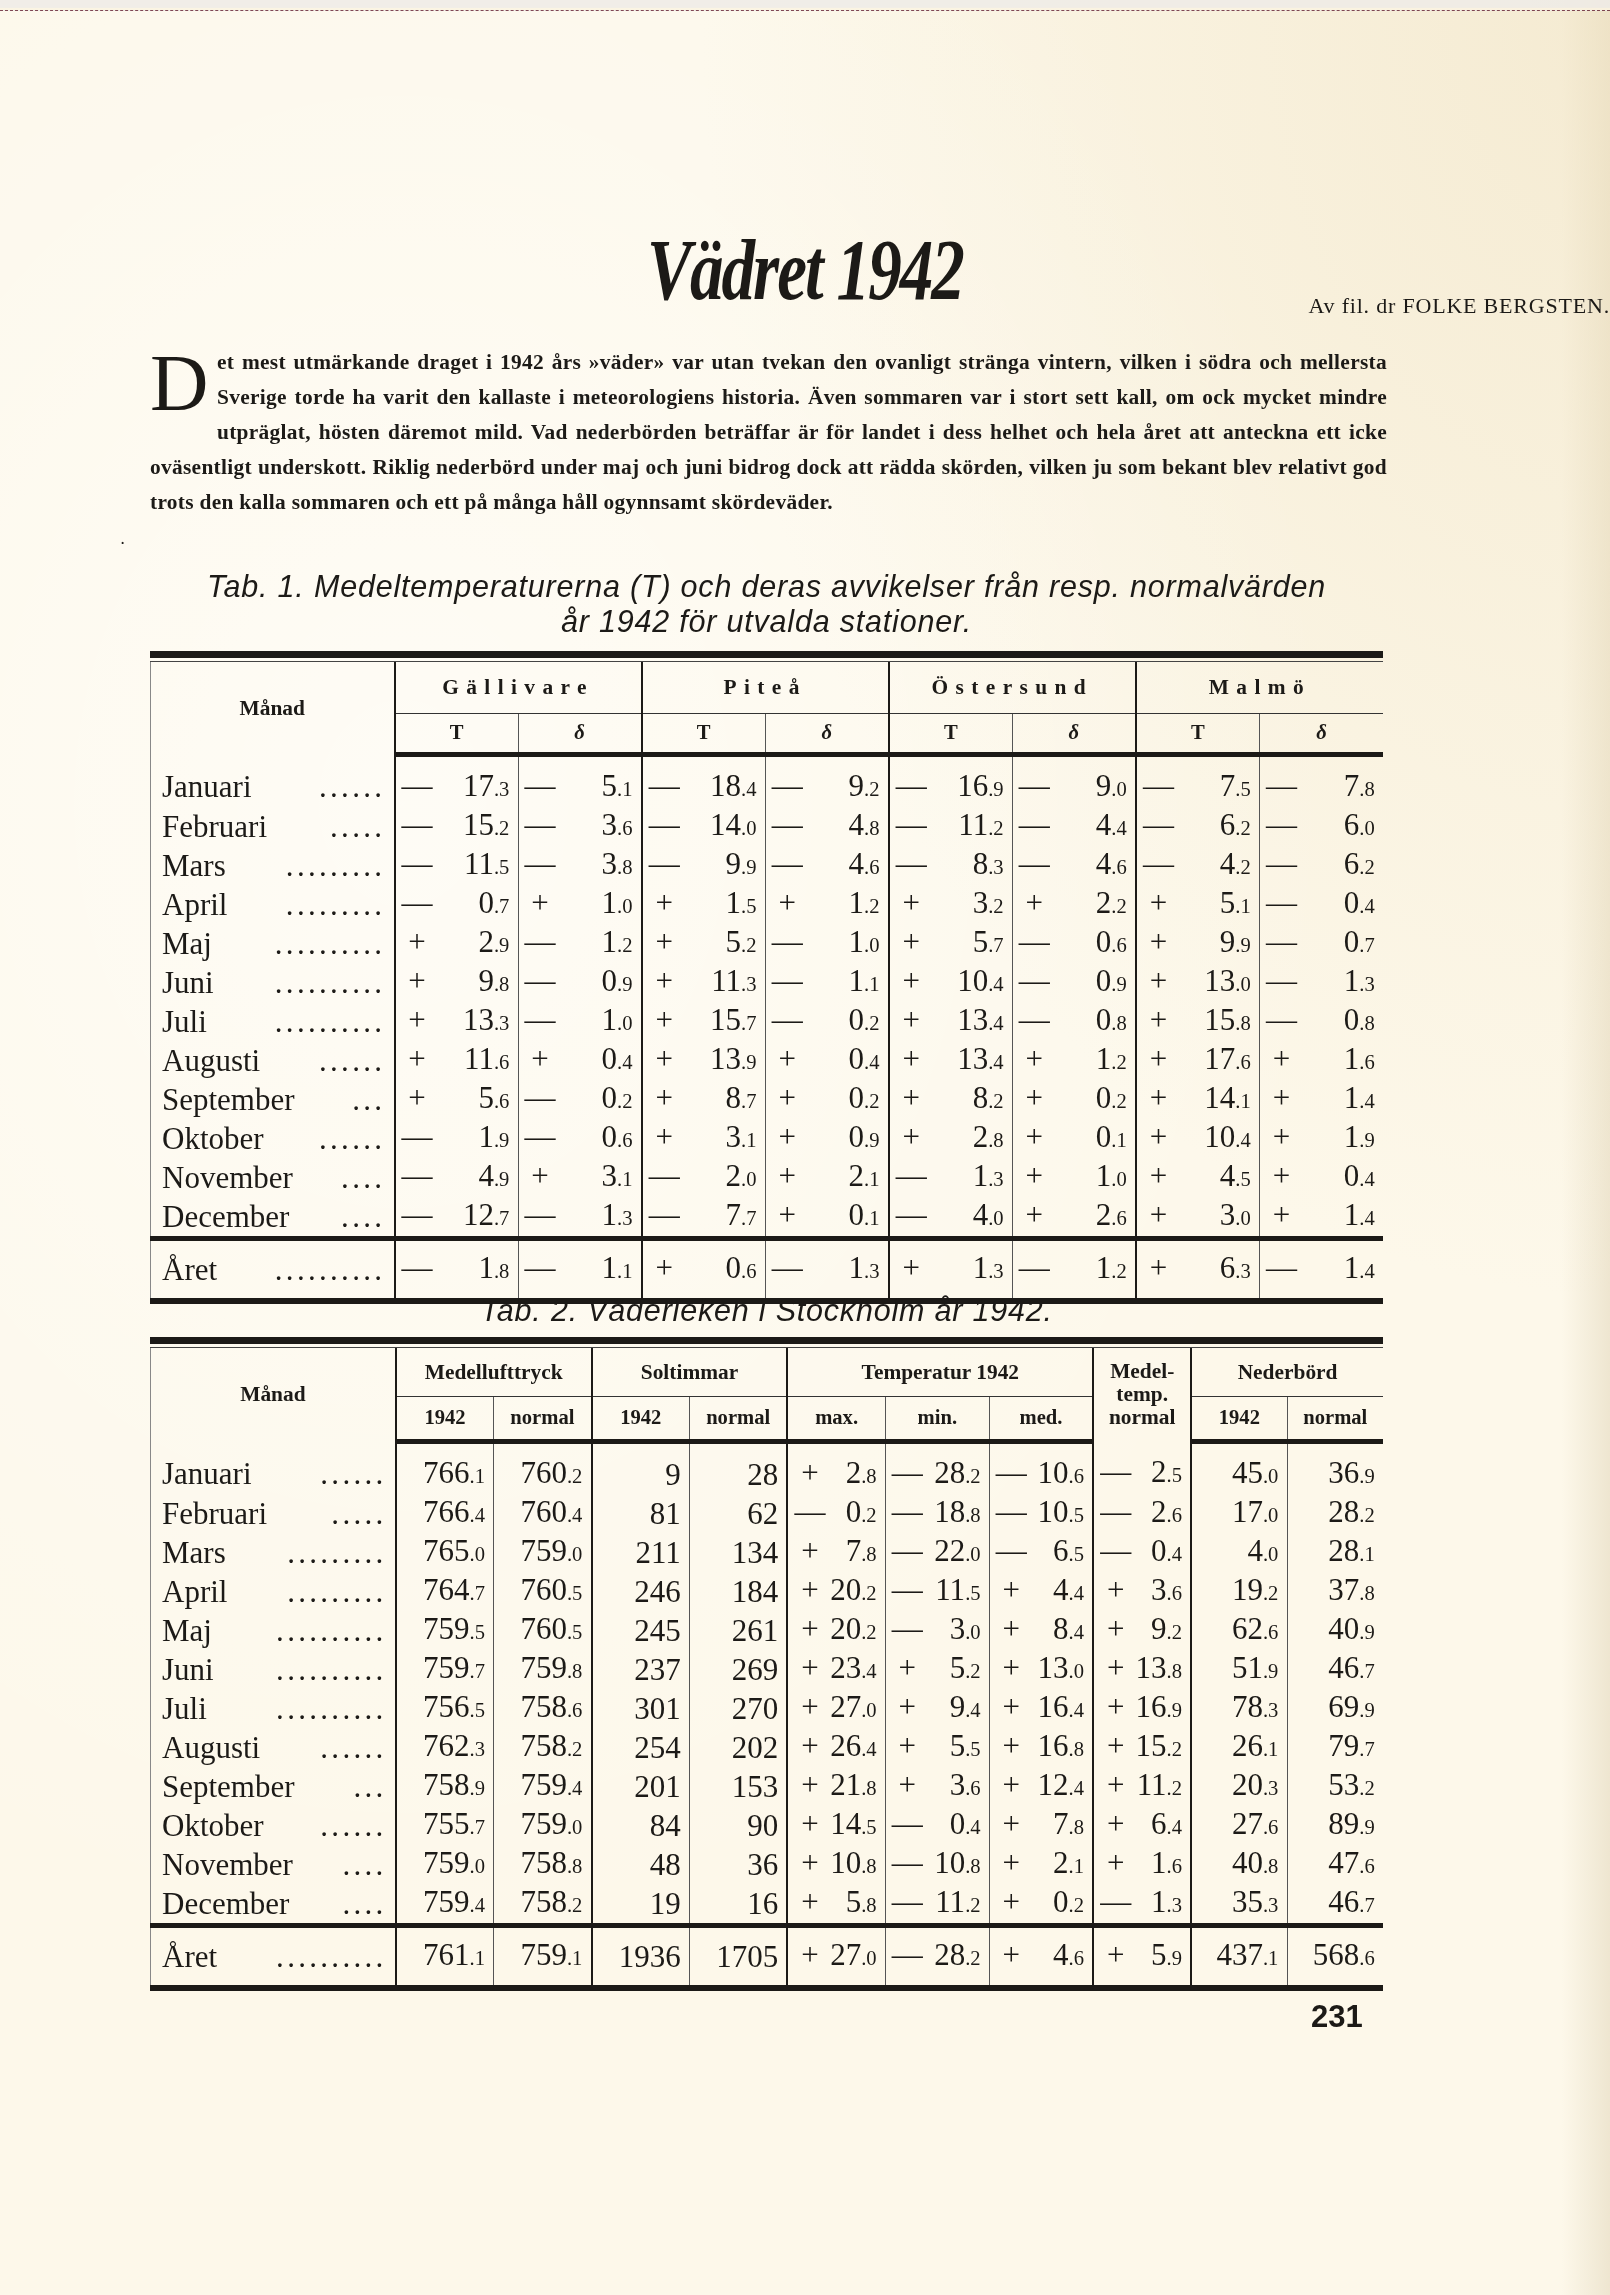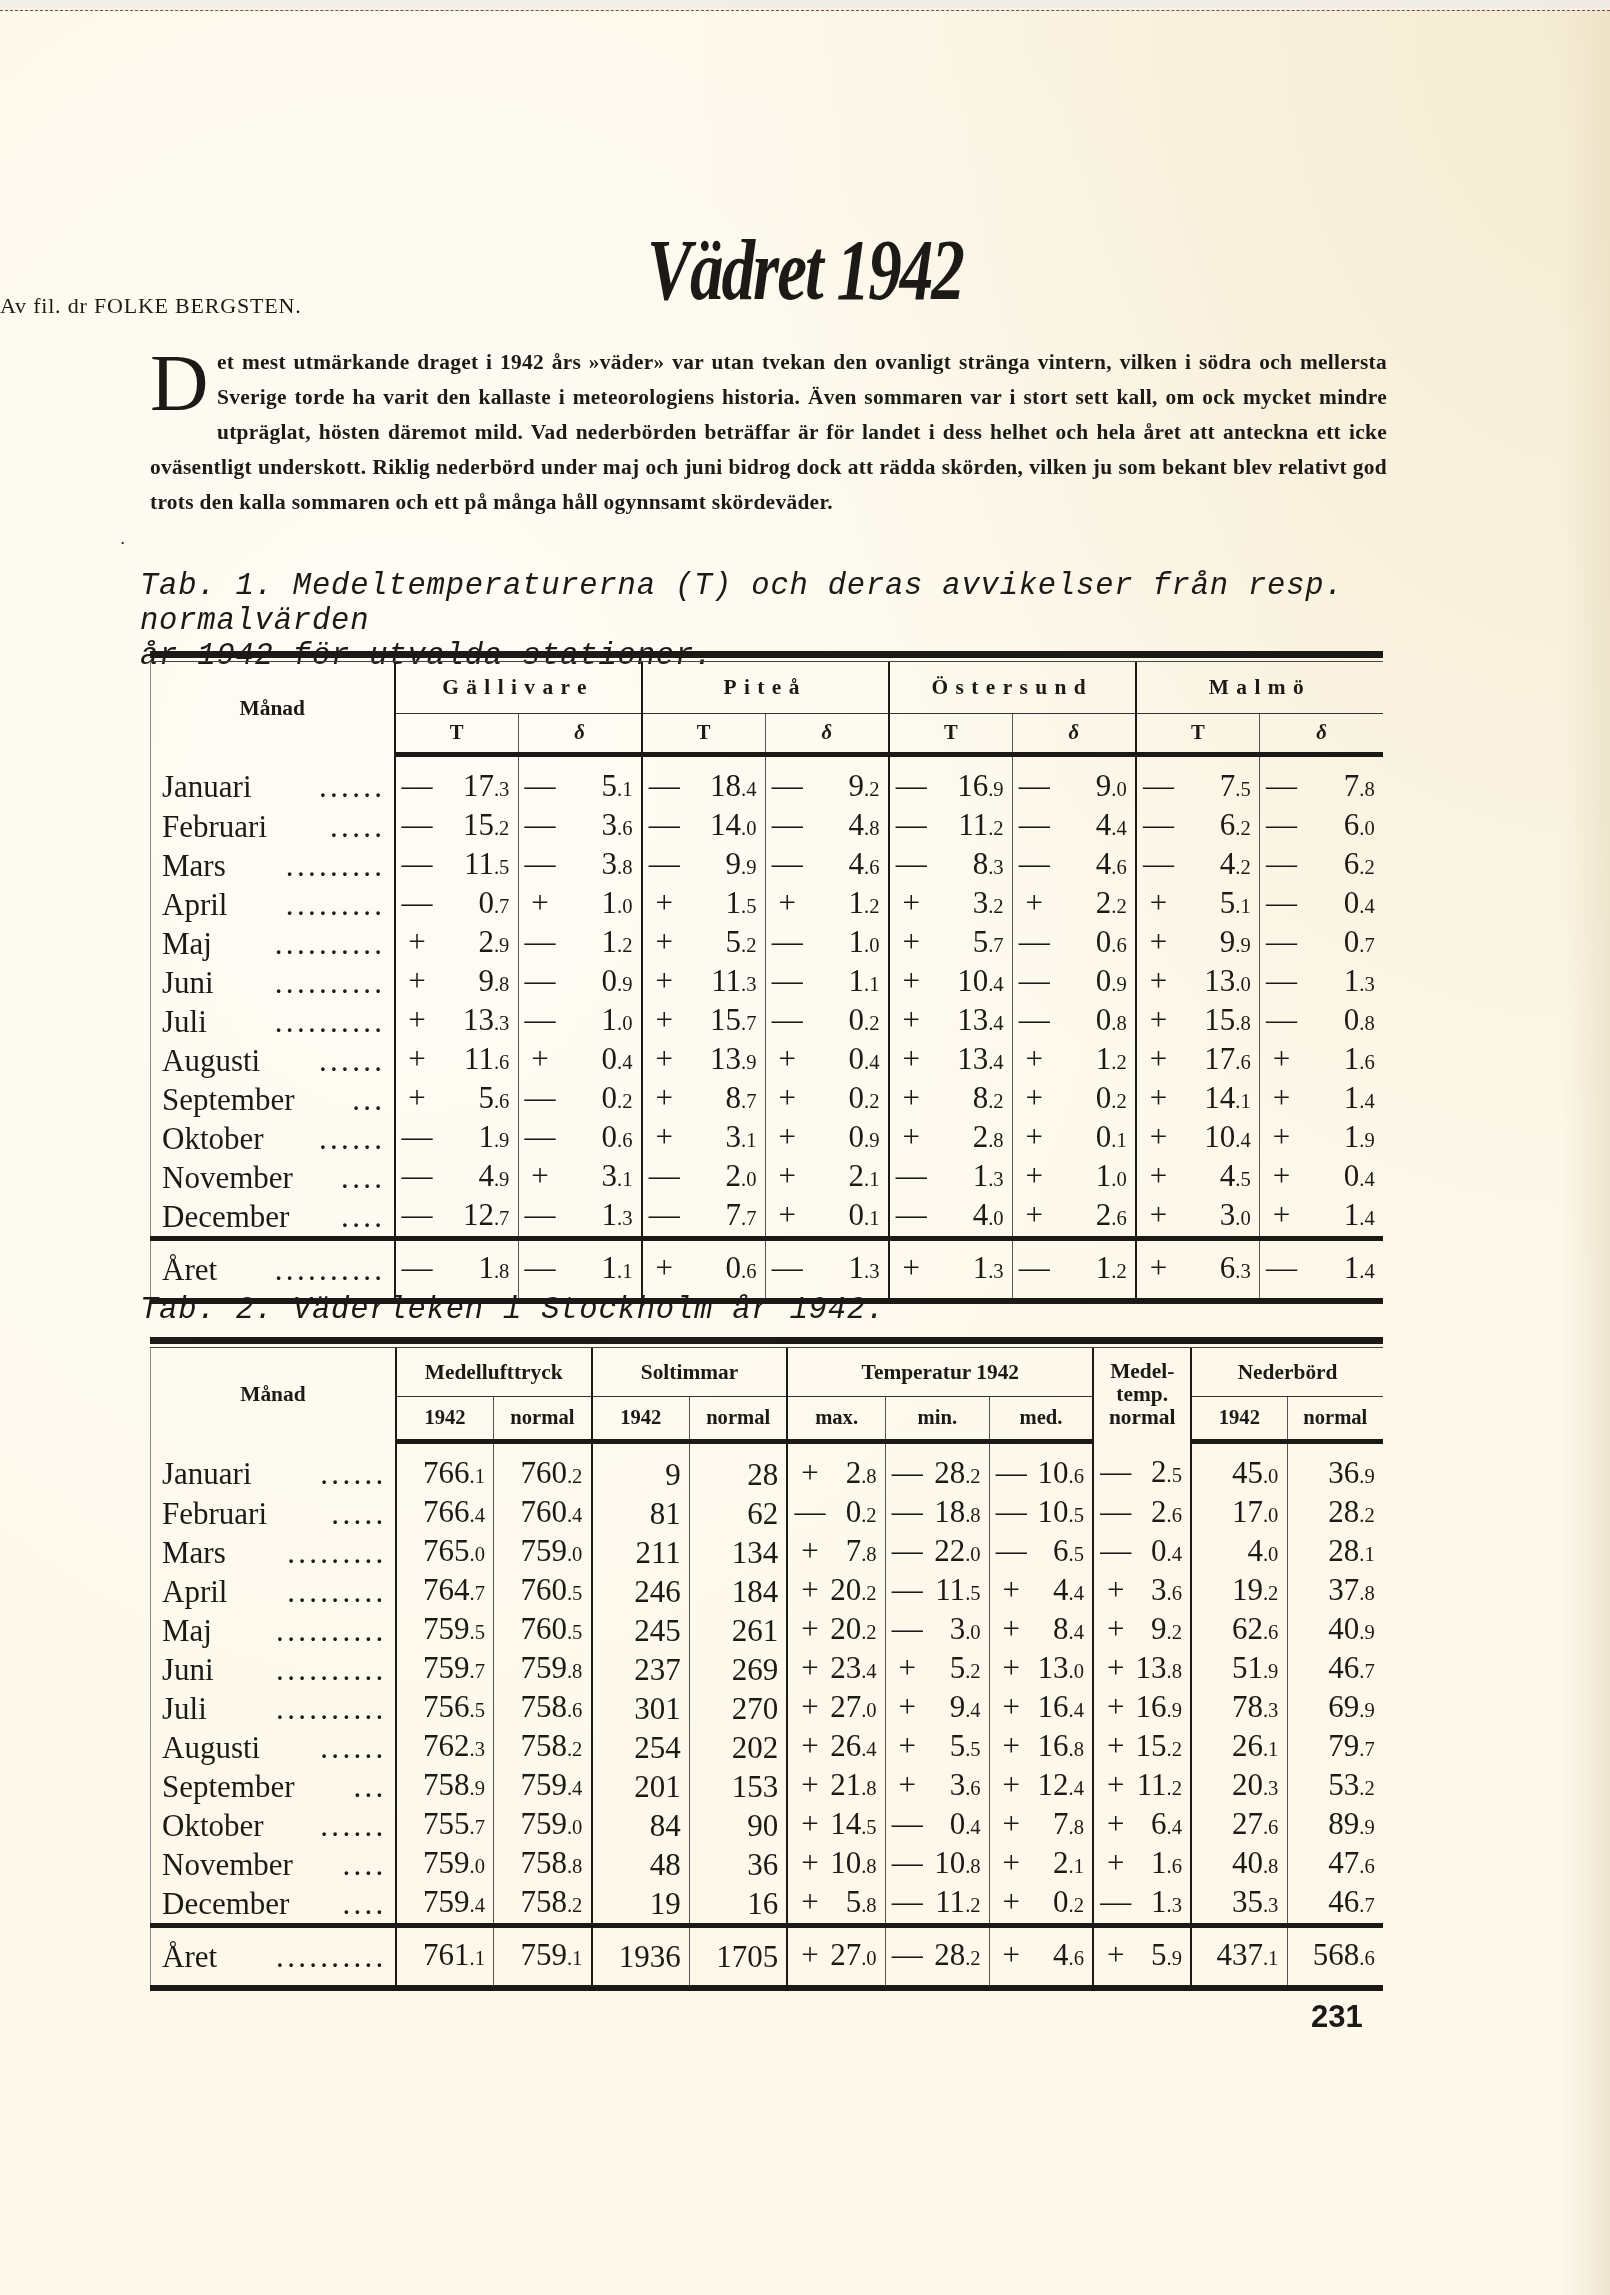--- a/index.html
+++ b/index.html
@@ -21,35 +21,35 @@
     background: linear-gradient(to bottom, #efece8 0, #efece8 7.4px, #fbf4e2 8.2px);
     border-bottom: 1.6px dashed #6a2a3a; opacity: .85;
   }
   .title {
     position: absolute; left: 0; width: 1610px; top: 169px; text-align: center;
     font-family: "Liberation Serif", serif; font-style: italic;
     font-size: 86px; letter-spacing: -2.5px; transform: scaleX(0.78); transform-origin: center;
     line-height: 1;
   }
   .byline {
-    position: absolute; left: 0; width: 1610px; top: 293px; text-align: left;
+    position: absolute; left: 0; width: 1610px; top: 293px; text-align: right;
     font-family: "Liberation Serif", serif; font-size: 22px; letter-spacing: 0.8px;
   }
   .intro {
     position: absolute; left: 150px; top: 345px; width: 1237px;
     font-family: "Liberation Serif", serif; font-weight: bold; font-size: 21.4px;
     line-height: 35px; text-align: justify; letter-spacing: 0.3px;
   }
   .dropcap {
     float: left; font-size: 81px; line-height: 66px; margin: 5px 8.2px 0 0;
     font-weight: normal; font-family: "Liberation Serif", serif;
   }
   .caption {
-    position: absolute; left: 140px; width: 1253px; 
-    font-family: Liberation Mono, monospace; font-style: italic; font-size: 30.5px;
+    position: absolute; left: 140px; width: 1253px; text-align: center;
+    font-family: Liberation Sans, sans-serif; font-style: italic; font-size: 30.5px;
     line-height: 35px; letter-spacing: 0.8px;
   }
   .table-wrap { position: absolute; left: 150px; width: 1233px; }
   table.data {
     width: 100%; border-collapse: collapse; table-layout: fixed;
     font-family: "Liberation Serif", serif;
   }
   table.data th {
     font-weight: bold; font-size: 21.4px; padding: 0; text-align: center;
     border-left: 2.5px solid #1c1a17;

